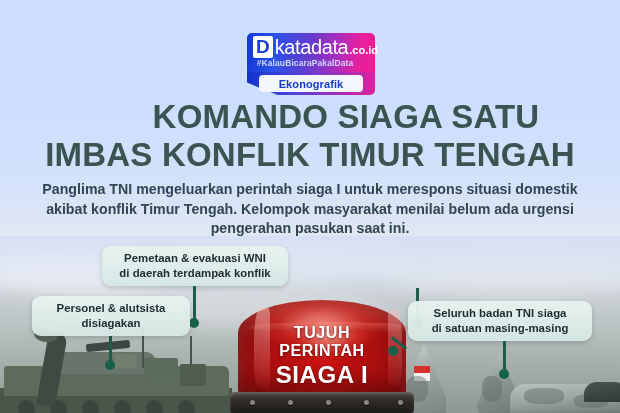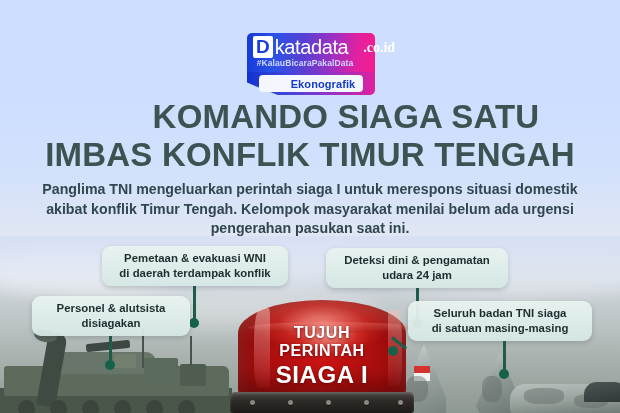--- a/index.html
+++ b/index.html
@@ -104,26 +104,26 @@
   .logo-white{
     position:absolute;left:12px;top:42px;width:104px;height:17px;
     background:#f4f7fd;border-radius:4px;
   }
   .logo-row{position:absolute;left:6px;top:3px;width:120px;height:22px;display:flex;align-items:center;}
   .logo-d{
     display:inline-block;background:#fff;color:#1b3fd6;font-weight:800;font-size:19px;
     line-height:19px;padding:1px 3px 2px 3px;border-radius:2px;margin-right:2px;
   }
   .logo-name{color:#fff;font-size:20px;font-weight:400;letter-spacing:-.4px;line-height:20px;}
-  .logo-tld{color:#fff;font-size:14px;font-weight:700;margin-left:15px;align-self:flex-end;padding-bottom:2px;font-family:Liberation Serif, serif;}
+  .logo-tld{color:#fff;font-size:11px;font-weight:700;margin-left:1px;align-self:flex-end;padding-bottom:2px;}
   .logo-tag{position:absolute;left:0;top:25px;width:116px;text-align:center;color:#cfd8ff;font-size:8.5px;font-weight:700;letter-spacing:.1px;}
   .logo-badge{
     position:absolute;left:12px;top:42px;width:104px;height:17px;
     display:flex;align-items:center;justify-content:center;
-    color:#143bc9;font-size:11px;font-weight:800;letter-spacing:.1px;padding-left:12px;
+    color:#143bc9;font-size:11px;font-weight:800;letter-spacing:.1px;
   }
 
   
   .h1{
     position:absolute;left:0;top:100px;width:620px;text-align:center;
     color:#3b5451;font-size:33px;font-weight:800;letter-spacing:.2px;line-height:34px;margin-left:36px;
   }
   .h2{
     position:absolute;left:0;top:138px;width:620px;text-align:center;
     color:#3b5451;font-size:33px;font-weight:800;letter-spacing:.2px;line-height:34px;
@@ -246,26 +246,20 @@
     </span>
   </div>
 
   <div class="callout c1">
     <span>
       <span>Personel &amp; alutsista</span><br>
       <span>disiagakan</span>
     </span>
   </div>
 
-  <div class="callout c3">
-    <span>
-      <span>Deteksi dini &amp; pengamatan</span><br>
-      <span>udara 24 jam</span>
-    </span>
-  </div>
 
   <div class="callout c4">
     <span>
       <span>Seluruh badan TNI siaga</span><br>
       <span>di satuan masing-masing</span>
     </span>
   </div>
 
   <div class="logo-wrap">
     <div class="logo-bar"></div>

